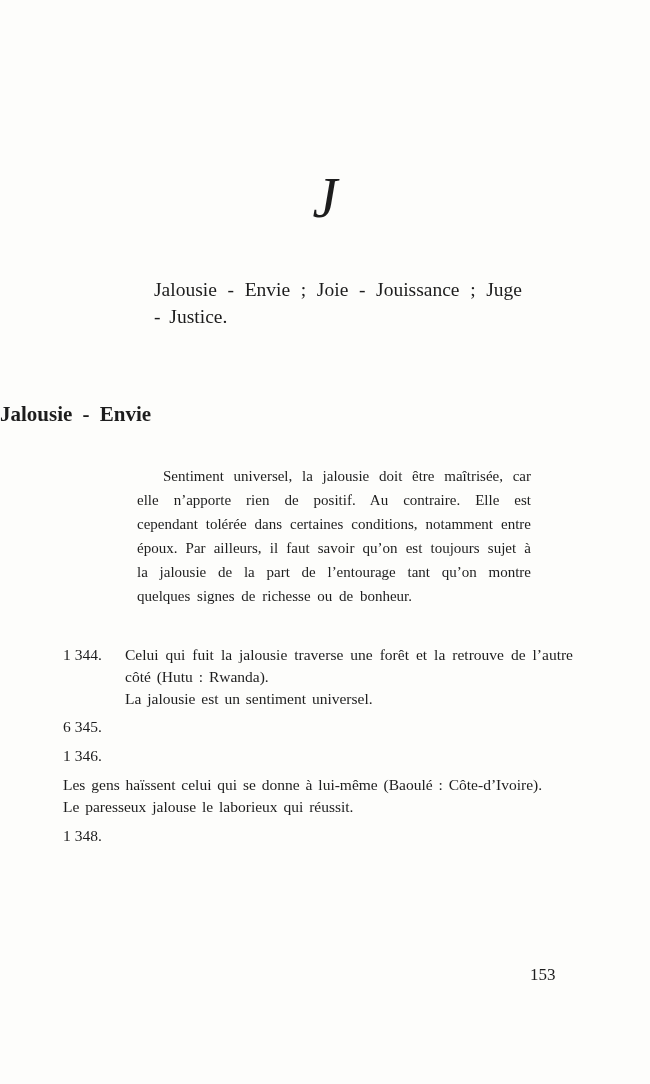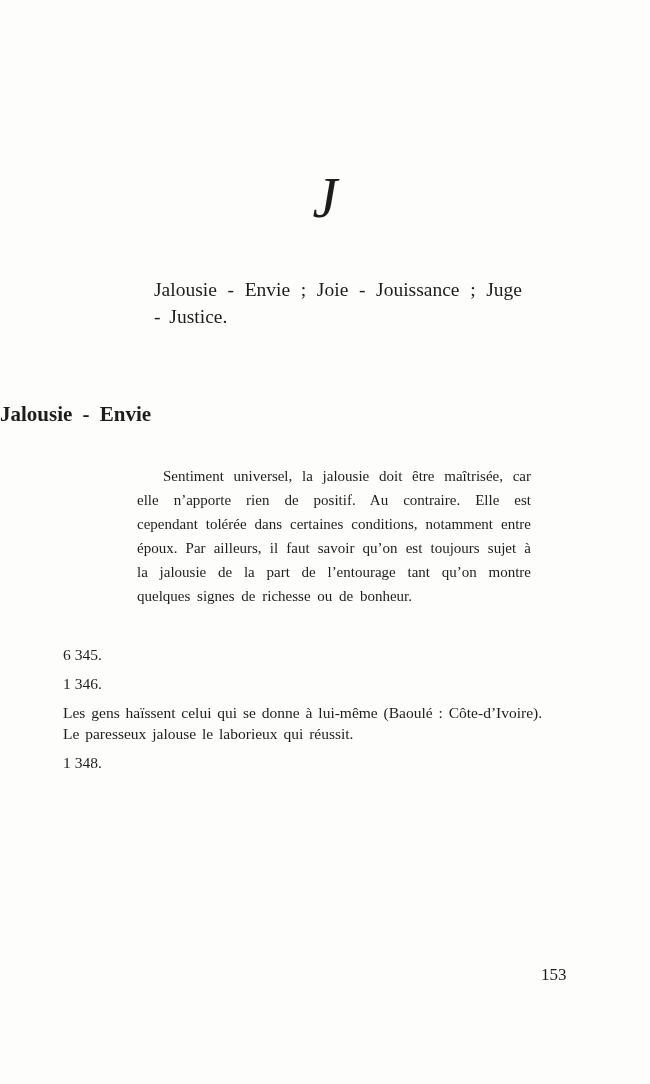--- a/index.html
+++ b/index.html
@@ -57,39 +57,46 @@
     font-size: 15.5px;
     line-height: 21.8px;
   }
   .proverb-item { display: flex; margin-bottom: 7px; }
   .proverb-number { flex: 0 0 62px; width: 62px; }
   .proverb-content { flex: 1; }
   .proverb-text { text-align: justify; word-spacing: 2px; }
   .proverb-moral { word-spacing: 2px; }
   .page-number {
     position: absolute;
-    top: 965px; left: 541px;
+    top: 965px; left: 530px;
     font-size: 17px;
   }
 </style>
 </head>
 <body>
 
 <div class="page">
 
   <div class="chapter-letter">J</div>
 
   <div class="chapter-index">Jalousie - Envie ; Joie - Jouissance ; Juge - Justice.</div>
 
   <div class="section-title">Jalousie - Envie</div>
 
   <div class="intro">Sentiment universel, la jalousie doit être maîtrisée, car elle n’apporte rien de positif. Au contraire. Elle est cependant tolérée dans certaines conditions, notamment entre époux. Par ailleurs, il faut savoir qu’on est toujours sujet à la jalousie de la part de l’entourage tant qu’on montre quelques signes de richesse ou de bonheur.</div>
 
   <div class="proverb-list">
 
+    <div class="proverb-item">
+      <div class="proverb-number">1 344.</div>
+      <div class="proverb-content">
+        <div class="proverb-text">Celui qui fuit la jalousie traverse une forêt et la retrouve de l’autre côté (Hutu : Rwanda).</div>
+        <div class="proverb-moral">La jalousie est un sentiment universel.</div>
+      </div>
+    </div>
 
     <div class="proverb-item">
       <div class="proverb-number">6 345.</div>
     </div>
 
     <div class="proverb-item">
       <div class="proverb-number">1 346.</div>
     </div>
 
     <div class="proverb-item">

